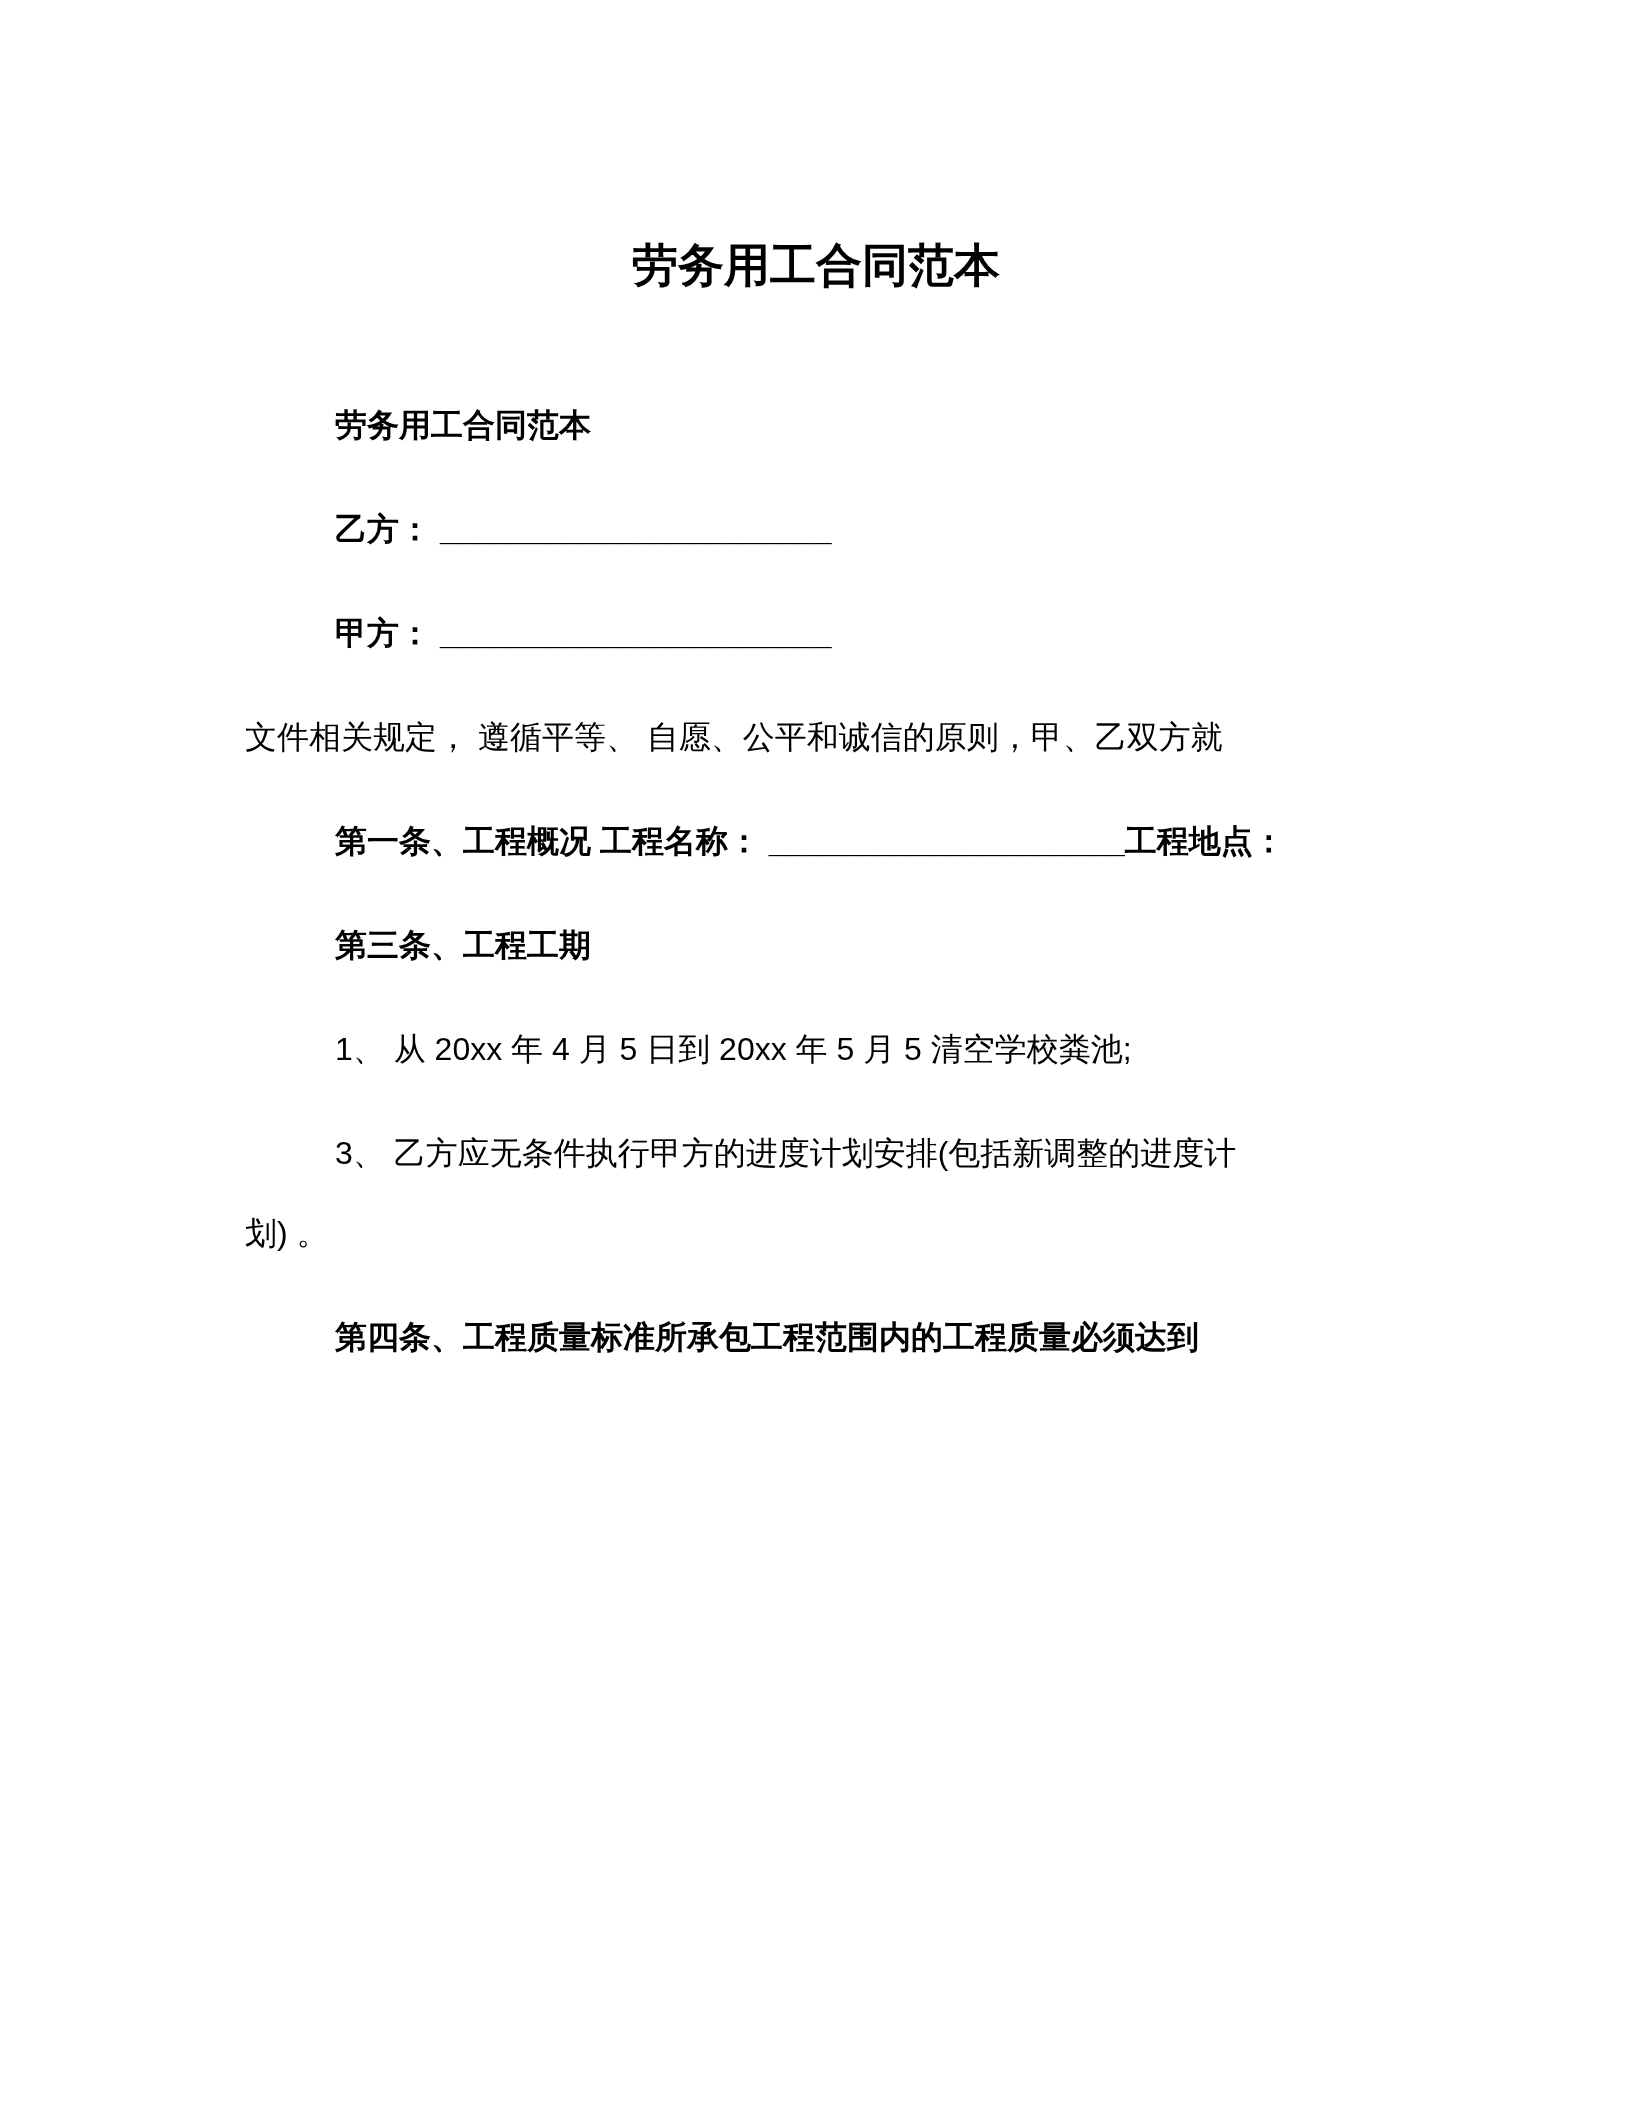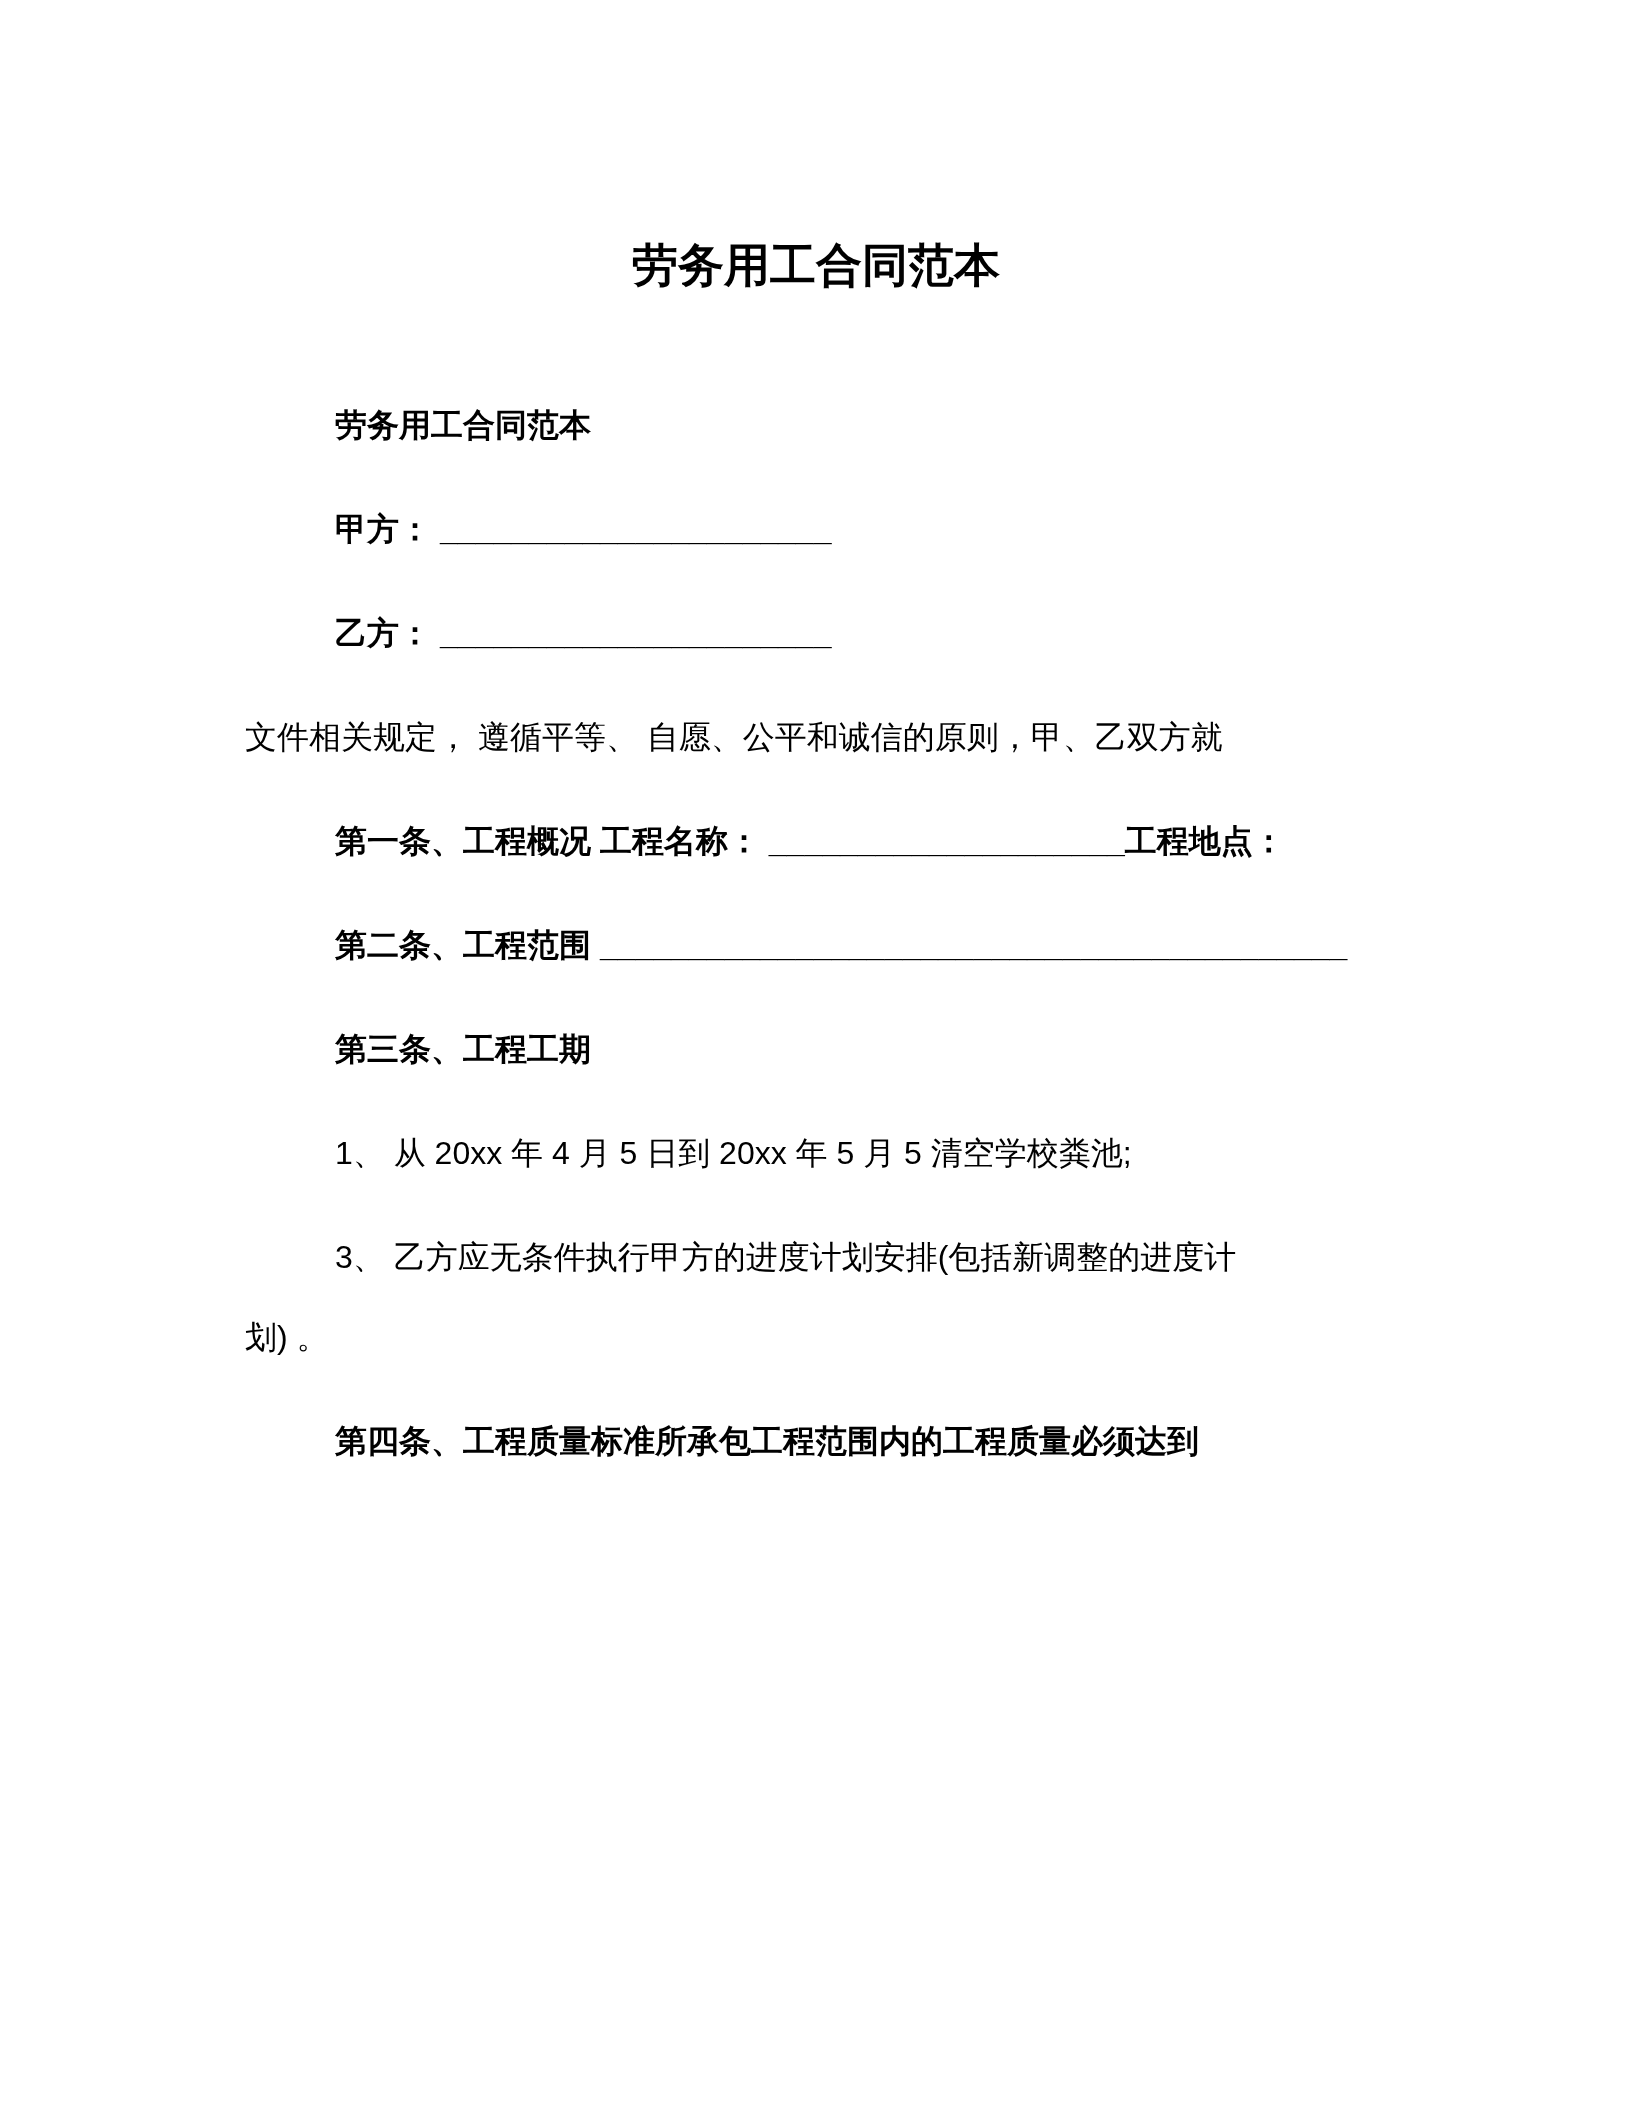--- a/index.html
+++ b/index.html
@@ -42,38 +42,35 @@
 
 <div class="page">
 
   <h1 class="doc-title">劳务用工合同范本</h1>
 
   <div class="para bold">
     <div class="line indent">劳务用工合同范本</div>
   </div>
 
   <div class="para bold">
-    <div class="line indent">甲方： ______________________</div>
+    <div class="line indent">乙方： ______________________</div>
   </div>
 
   <div class="para bold">
-    <div class="line indent">乙方： ______________________</div>
+    <div class="line indent">甲方： ______________________</div>
   </div>
 
   <div class="para">
     <div class="line">文件相关规定， 遵循平等、 自愿、公平和诚信的原则，甲、乙双方就</div>
   </div>
 
   <div class="para bold">
     <div class="line indent">第一条、工程概况 工程名称： ____________________工程地点：</div>
   </div>
 
-  <div class="para bold">
-    <div class="line indent">第二条、工程范围 __________________________________________</div>
-  </div>
 
   <div class="para bold">
     <div class="line indent">第三条、工程工期</div>
   </div>
 
   <div class="para">
     <div class="line indent">1、 从 20xx 年 4 月 5 日到 20xx 年 5 月 5 清空学校粪池;</div>
   </div>
 
   <div class="para">

